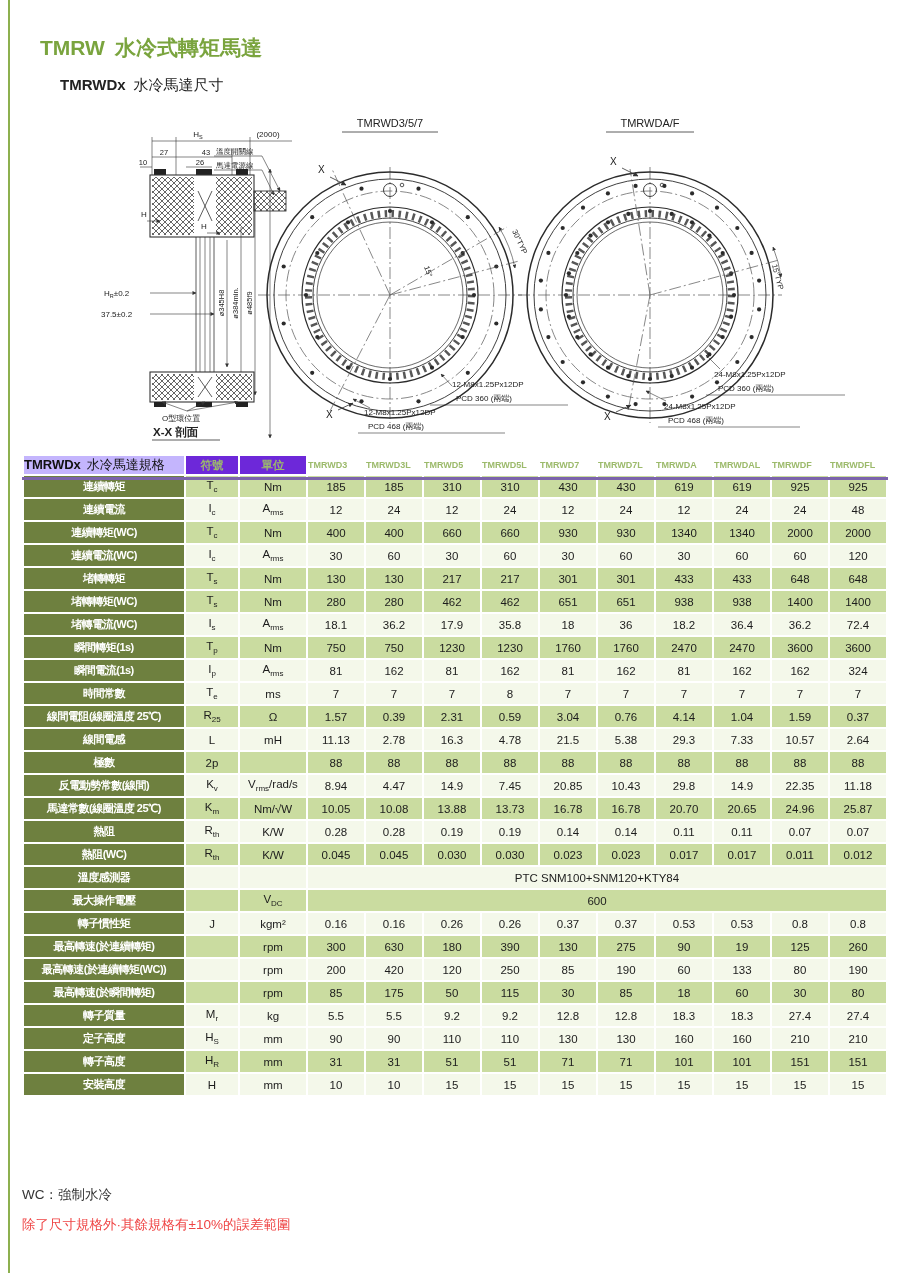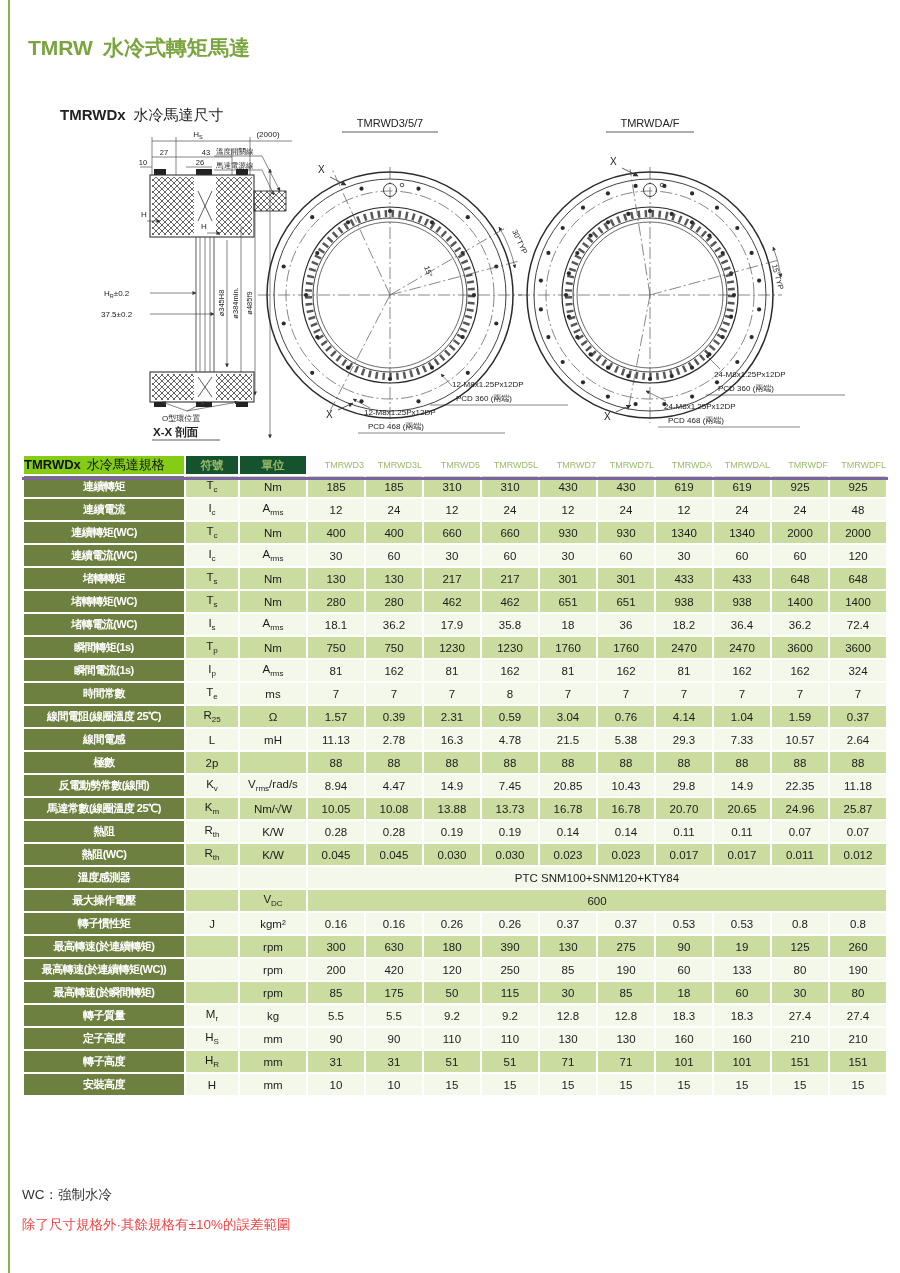--- a/index.html
+++ b/index.html
@@ -1,31 +1,31 @@
 <!DOCTYPE html>
 <html><head>
 <meta charset="utf-8">
 <style>
   html,body{margin:0;padding:0;background:#fff;}
   .page{position:relative;width:900px;height:1273px;background:#fff;overflow:hidden;
         font-family:"Liberation Sans",sans-serif;color:#222;}
   .left-rule{position:absolute;left:8px;top:0;width:2px;height:1273px;background:#8db04f;}
-  .title{position:absolute;left:28px;top:34px;font-size:21px;font-weight:bold;color:#7aa43e;}
+  .title{position:absolute;left:40px;top:34px;font-size:21px;font-weight:bold;color:#7aa43e;}
   .title .brand{margin-right:10px;}
-  .subtitle{position:absolute;left:60px;top:76px;font-size:15px;color:#222;margin-top:30px;}
+  .subtitle{position:absolute;left:60px;top:76px;font-size:15px;color:#222;}
   .subtitle .model{font-weight:bold;margin-right:8px;}
   .drawings{position:absolute;left:0;top:105px;width:900px;height:350px;}
 
   table.spec{position:absolute;left:22px;top:454px;width:866px;border-collapse:separate;
              border-spacing:2px;table-layout:fixed;}
   table.spec th,table.spec td{padding:0;margin:0;vertical-align:middle;}
-  .hl{background:#84cc16;text-align:left;font-size:13px;color:#111;font-weight:normal;height:18px;white-space:nowrap;}
+  .hl{background:#c4b5fd;text-align:left;font-size:13px;color:#111;font-weight:normal;height:18px;white-space:nowrap;}
   .hl b{font-weight:bold;margin-right:6px;}
-  .hs{background:#14532d;color:#9cba6b;font-weight:bold;font-size:11.5px;text-align:center;}
-  .hm{background:#fff;color:#9cba6b;font-weight:normal;font-size:9px;text-align:right;white-space:nowrap;}
+  .hs{background:#6d28d9;color:#9cba6b;font-weight:bold;font-size:11.5px;text-align:center;}
+  .hm{background:#fff;color:#9cba6b;font-weight:bold;font-size:9px;text-align:left;white-space:nowrap;}
   .purple-rule{position:absolute;left:22px;top:477px;width:866px;height:3px;background:#7b63ab;}
   .rl{background:#6e803f;color:#fff;font-size:11px;font-weight:bold;text-align:center;
       padding-left:5px;white-space:nowrap;overflow:hidden;letter-spacing:-0.5px;height:21px;}
   .rs,.ru,.rv{font-size:11.5px;color:#1c1c1c;text-align:center;height:21px;white-space:nowrap;}
   .rg .rs,.rg .ru,.rg .rv{background:#cadca0;}
   .rw .rs,.rw .ru,.rw .rv{background:#f4f8ea;}
   sub{font-size:8px;}
   .footnote1{position:absolute;left:22px;top:1186px;font-size:13.5px;color:#333;}
   .footnote2{position:absolute;left:22px;top:1216px;font-size:13.5px;color:#ef4444;}
 

